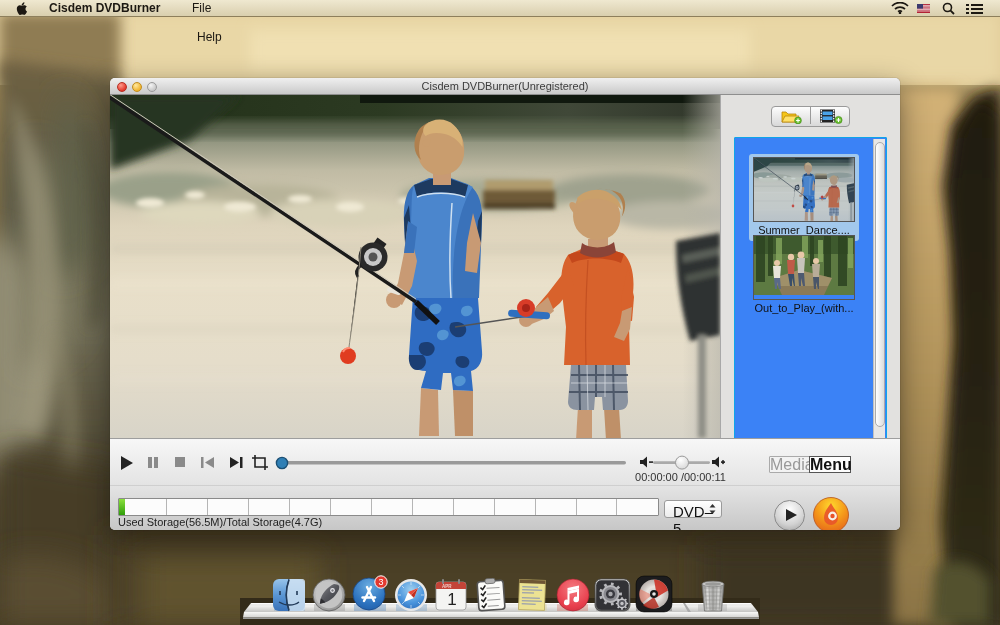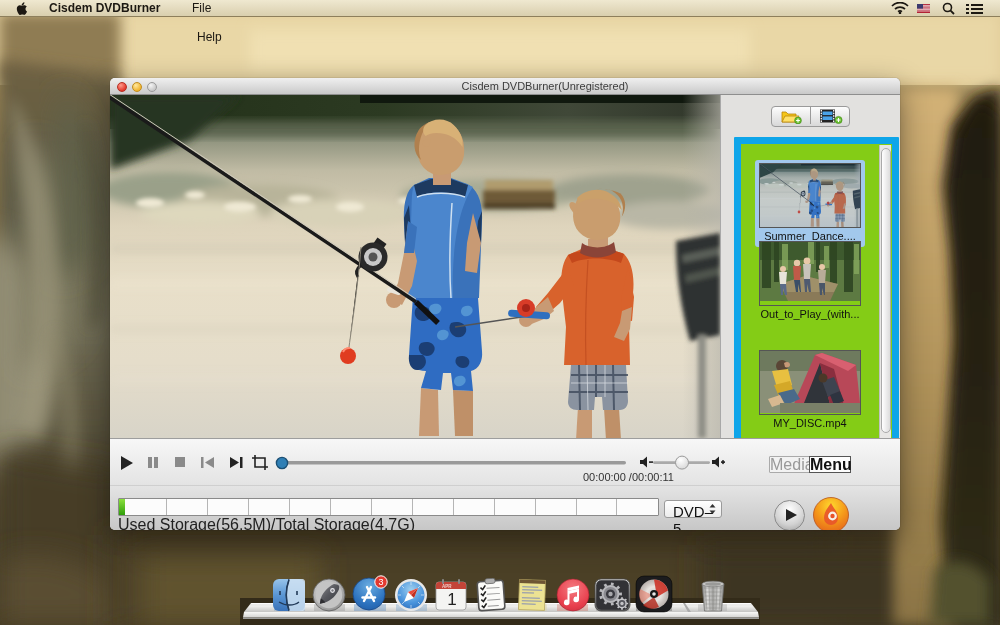--- a/index.html
+++ b/index.html
@@ -14,59 +14,59 @@
   #menubar .m2{position:absolute;left:197px;top:1px;margin-top:29px;}
   #menubar svg{position:absolute;top:2px;}
   
   #win{position:absolute;left:110px;top:78px;width:790px;height:452px;
     border-radius:5px;box-shadow:0 10px 30px rgba(0,0,0,0.45), 0 0 1px rgba(0,0,0,0.6);
     z-index:20;overflow:hidden;background:#e8e8e8;}
   #titlebar{position:absolute;left:0;top:0;width:790px;height:16px;
     background:linear-gradient(#f0f0f0,#c9c9c9);border-bottom:1px solid #8e8e8e;}
   #titlebar .tl{position:absolute;top:4px;width:8px;height:8px;border-radius:50%;}
   #title{position:absolute;left:0;top:2px;width:790px;text-align:center;
-    font-size:11px;color:#3c3c3c;padding-left:40px;}
+    font-size:11px;color:#3c3c3c;}
   #videowrap{position:absolute;left:0;top:17px;width:610px;height:343px;background:#cfc9ba;}
   #sidebar{position:absolute;left:610px;top:17px;width:180px;height:343px;
     background:#e2e1df;border-left:1px solid #a8a8a8;}
   
   #sbbtns{position:absolute;left:50px;top:11px;width:77px;height:19px;
     border:1px solid #9a9a9a;border-radius:4px;
     background:linear-gradient(#fdfdfd,#d8d8d8);}
   #sbbtns .div{position:absolute;left:38px;top:0;width:1px;height:17px;background:#9a9a9a;}
   
   #listbox{position:absolute;left:13px;top:42px;width:151px;height:302px;
-    background:#84cc16;border:7px solid #0ea5e9;border-radius:1px;}
+    background:#3b82f6;border:1px solid #0ea5e9;border-radius:1px;}
   #scroll{position:absolute;right:1px;top:1px;width:11px;height:300px;background:#e8e7e5;border-left:1px solid #c0c0c0;}
   #scrollthumb{position:absolute;left:1px;top:3px;width:8px;height:283px;background:linear-gradient(90deg,#ffffff,#dcdcdc);border:1px solid #aaa;border-radius:5px;}
   .thumb{position:absolute;left:14px;width:110px;}
   .thumb .img{position:relative;margin:0 auto;width:100px;height:63px;border:1px solid #555;}
   .thumb .lab{margin-top:2px;text-align:center;font-size:11px;color:#111;white-space:nowrap;}
   #t1{top:19px;}
   #t1sel{position:absolute;left:14px;top:16px;width:110px;height:87px;background:#a2c8ec;border-radius:3px;}
   #t2{top:97px;}
   #t3{top:206px;}
   
   #controls{position:absolute;left:0;top:360px;width:790px;height:47px;
     background:linear-gradient(#f7f7f7,#e3e3e3);border-top:1px solid #9e9e9e;}
   #botbar{position:absolute;left:0;top:407px;width:790px;height:45px;
     background:linear-gradient(#e4e4e4,#c6c6c6);border-top:1px solid #cfcfcf;}
   
   #mm{position:absolute;left:659px;top:17px;height:15px;font-size:16px;}
   #mm .b1{display:inline-block;width:40px;height:15px;line-height:15px;text-align:center;
      background:#f2f2f2;border:1px solid #aaa;color:#999;border-radius:1px 0 0 1px;}
   #mm .b2{display:inline-block;width:40px;height:15px;line-height:15px;text-align:center;
      background:#fdfdfd;border:1px solid #555;color:#111;font-weight:bold;margin-left:-2px;}
-  #time{position:absolute;left:473px;top:32px;width:195px;text-align:left;font-size:11px;color:#333;}
+  #time{position:absolute;left:473px;top:32px;width:195px;text-align:center;font-size:11px;color:#333;}
   
   #stbar{position:absolute;left:8px;top:12px;width:539px;height:16px;background:#fcfcfc;
     border:1px solid #8a8a8a;border-radius:1px;}
   #stbar .seg{position:absolute;top:0;width:1px;height:16px;background:#b5b5b5;}
   #stfill{position:absolute;left:0px;top:0px;width:6px;height:16px;background:linear-gradient(#8ae03c,#2f9e0a);}
-  #sttext{position:absolute;left:8px;top:30px;font-size:16px;color:#222;}
+  #sttext{position:absolute;left:8px;top:30px;font-size:11px;color:#222;}
   #dvd5{position:absolute;left:554px;top:14px;width:56px;height:16px;background:linear-gradient(#ffffff,#ececec);
     border:1px solid #9a9a9a;border-radius:3px;font-size:15px;color:#111;}
   #dvd5 span{position:absolute;left:8px;top:2px;}
   
   #playbtn{position:absolute;left:664px;top:14px;width:29px;height:29px;border-radius:50%;
     background:radial-gradient(circle at 50% 30%,#ffffff,#d2d2d2 60%,#9e9e9e);border:1px solid #8b8b8b;}
   #playbtn:after{content:"";position:absolute;left:11px;top:8px;
     border-left:11px solid #222;border-top:6.5px solid transparent;border-bottom:6.5px solid transparent;}
   #burnbtn{position:absolute;left:703px;top:11px;width:36px;height:36px;border-radius:50%;}
   
@@ -222,26 +222,20 @@
               <rect width="610" height="343" fill="#4a86c8" opacity="0.22"></rect>
             </svg></div>
         <div class="lab">Summer_Dance....</div>
       </div>
       <div class="thumb" id="t2">
         <div class="img"><svg width="100" height="59" viewBox="0 0 100 59">
               <use href="#forest"></use>
             </svg></div>
         <div class="lab">Out_to_Play_(with...</div>
       </div>
-      <div class="thumb" id="t3">
-        <div class="img"><svg width="100" height="62" viewBox="0 0 100 62">
-              <use href="#camp"></use>
-            </svg></div>
-        <div class="lab">MY_DISC.mp4</div>
-      </div>
       <div id="scroll">
           <div id="scrollthumb"></div>
         </div>
     </div>
   </div>
   <div id="controls">
     <svg style="position:absolute;left:0;top:0;" width="790" height="47" viewBox="0 0 790 47">
 
       <path d="M11,17 L11,31 L23,24 Z" fill="#222"></path>
 

